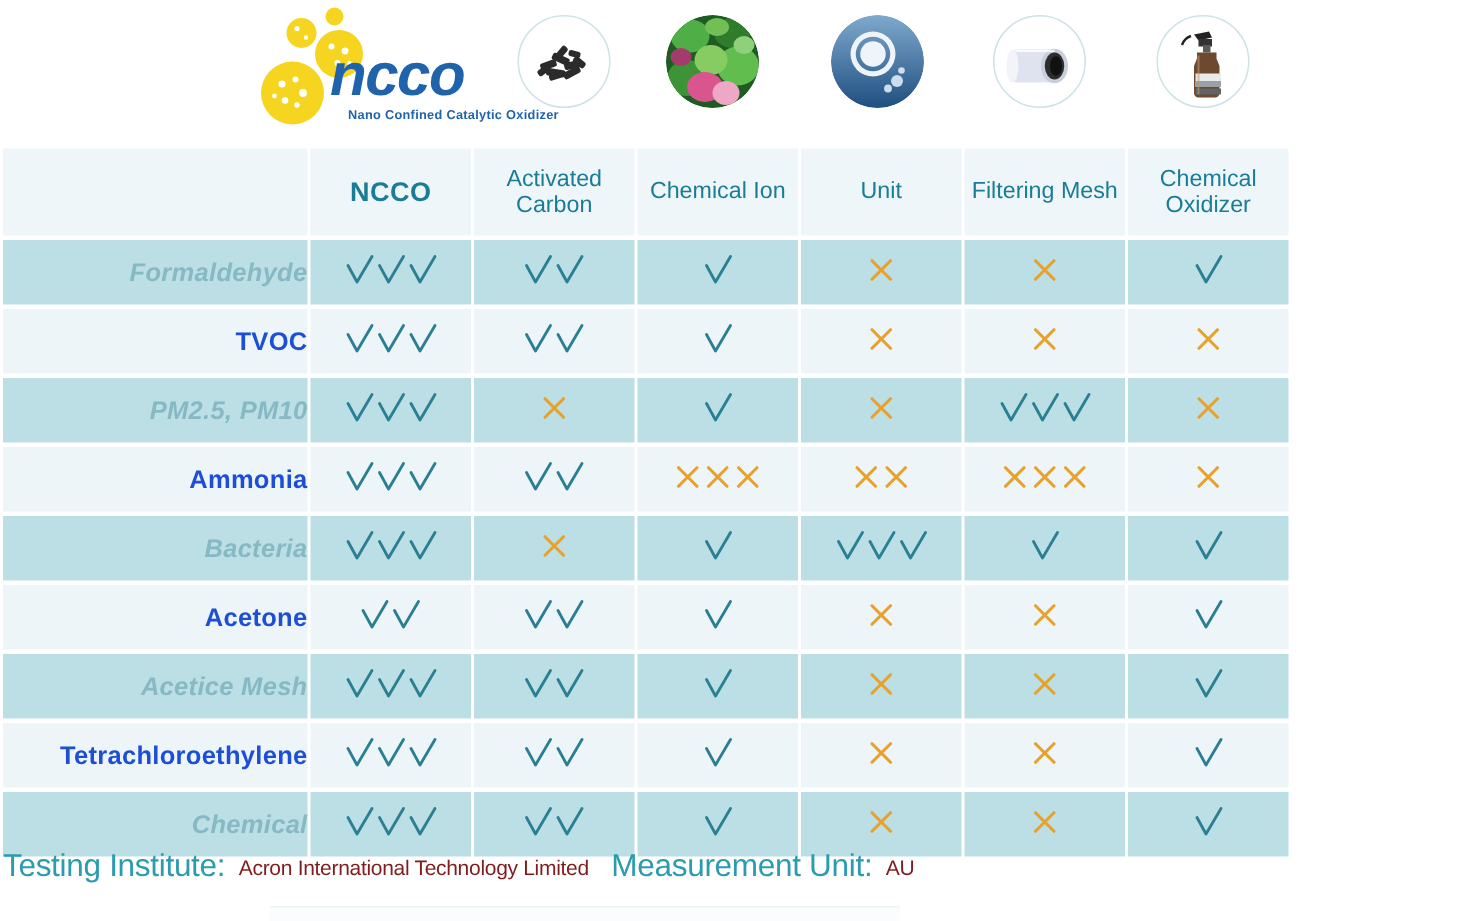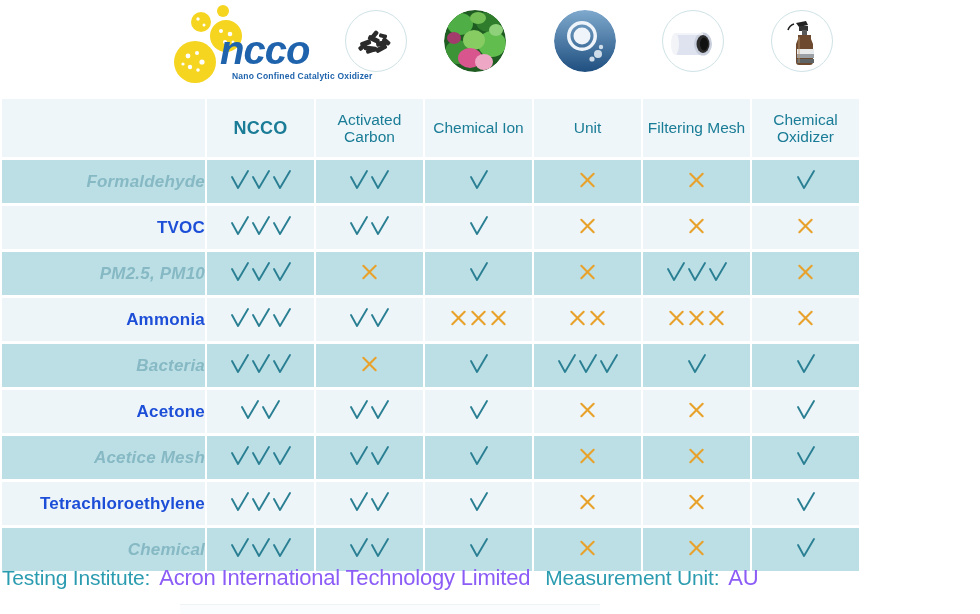--- a/index.html
+++ b/index.html
@@ -74,21 +74,21 @@
   .mk + .mk { margin-left: 1px; }
   .tick { width: 20px; height: 22px; }
   .cross { width: 19px; height: 20px; }
 
   
   #footer {
     position: absolute; left: 0; top: 556px; width: 980px; height: 44px;
     display: flex; align-items: center; white-space: nowrap;
   }
   .f-label { font-size: 21px; color: #2b9cb0; letter-spacing: -.2px; }
-  .f-value { font-size: 22px; color: #8b5cf6; letter-spacing: -.2px; }
+  .f-value { font-size: 14px; color: #7f1d1d; letter-spacing: -.2px; }
   #inst-label { margin-left: 2px; }
   #inst-value { margin-left: 9px; }
   #unit-label { margin-left: 15px; }
   #unit-value { margin-left: 9px; text-align: right; }
 
   #bottom-sliver {
     position: absolute; left: 180px; top: 604px; width: 420px; height: 10px;
     background: #fafcfd; border-top: 1px solid #eef3f5;
   }
 </style>

